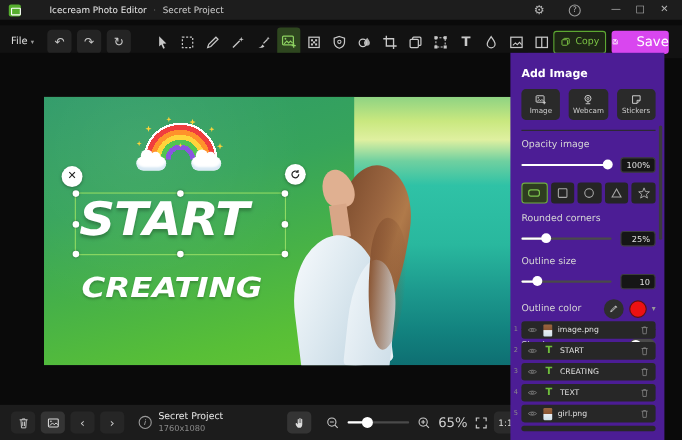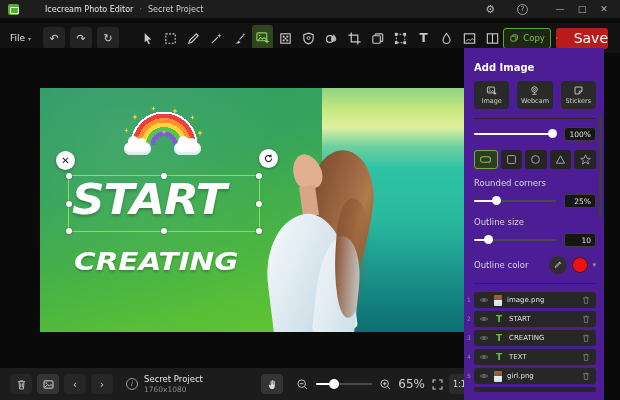--- a/index.html
+++ b/index.html
@@ -31,22 +31,22 @@
   .hbtn { width:22px; height:22px; background:#242424; border-radius:4px; color:#c9c9c9;
     font-size:11px; display:flex; align-items:center; justify-content:center; }
   .tools { display:flex; align-items:center; gap:2px; margin-left:18px; }
   .ticon { width:21px; height:26px; display:flex; align-items:center; justify-content:center; }
   .ticon svg { width:15px; height:15px; }
   .ticon.active { background:#2e461f; border-bottom:2px solid #76b947; border-radius:3px 3px 0 0; }
   .ticon .tletter { font-size:12px; color:#c8c8c8; font-weight:bold; }
   .toolbar-spacer { flex:1; }
   .copy-btn { width:52px; height:21px; border:1px solid #5da832; border-radius:3px; background:#1d2615;
     color:#7cc444; font-size:8.5px; display:flex; align-items:center; justify-content:center; gap:4px; margin-right:5px; }
-  .save-btn { width:52px; height:21px; background:#b91c1c; border-radius:3px; color:#fff;
-    font-size:14px; display:flex; align-items:center; justify-content:center; gap:16px; margin-right:12px; }
+  .save-btn { width:52px; height:21px; background:#d946ef; border-radius:3px; color:#fff;
+    font-size:12px; display:flex; align-items:center; justify-content:center; gap:16px; margin-right:12px; }
 
   
   .workspace { position:absolute; left:0; top:48px; width:480px; height:320px; background:#0a0a0a; }
   .canvas { position:absolute; left:40px; top:40px; width:437px; height:244px; overflow:hidden; }
   .photo { position:absolute; left:0; top:0; width:437px; height:244px;
     background:linear-gradient(180deg,#8ed383 0%,#c9e87f 9%,#dff0a0 16%,#6fd0a0 24%,#2fc2a6 33%,#29b89e 55%,#1d9a8e 72%,#12817e 88%,#0e6f72 100%); }
   .green-overlay { position:absolute; left:0; top:0; width:282px; height:244px;
     background:linear-gradient(165deg,#2f9a68 0%,#36a45b 35%,#46b148 60%,#58bf37 85%,#63c433 100%); }
   .green-overlay::after { content:""; position:absolute; inset:0;
     background:radial-gradient(ellipse at 30% 20%, rgba(255,255,255,.07), transparent 55%); }
@@ -450,20 +450,21 @@
           <svg viewBox="0 0 16 16">
               <path d="M3 3h10v6l-4 4H3z" fill="none" stroke="#d9d9d9" stroke-width="1.2"></path>
               <path d="M13 9H9v4" fill="none" stroke="#d9d9d9" stroke-width="1.2"></path>
             </svg>
           <span class="lbl">Stickers</span>
         </div>
       </div>
 
       <div class="divider"></div>
 
+      <div class="p-label">Opacity image</div>
       <div class="ctl-row">
         <div class="slider">
           <div class="fill" style="width:94%"></div>
             <div class="knob" style="left:90%"></div>
         </div>
         <div class="val-box">100%</div>
       </div>
 
       <div class="shape-row">
         <div class="shape-btn sel">

